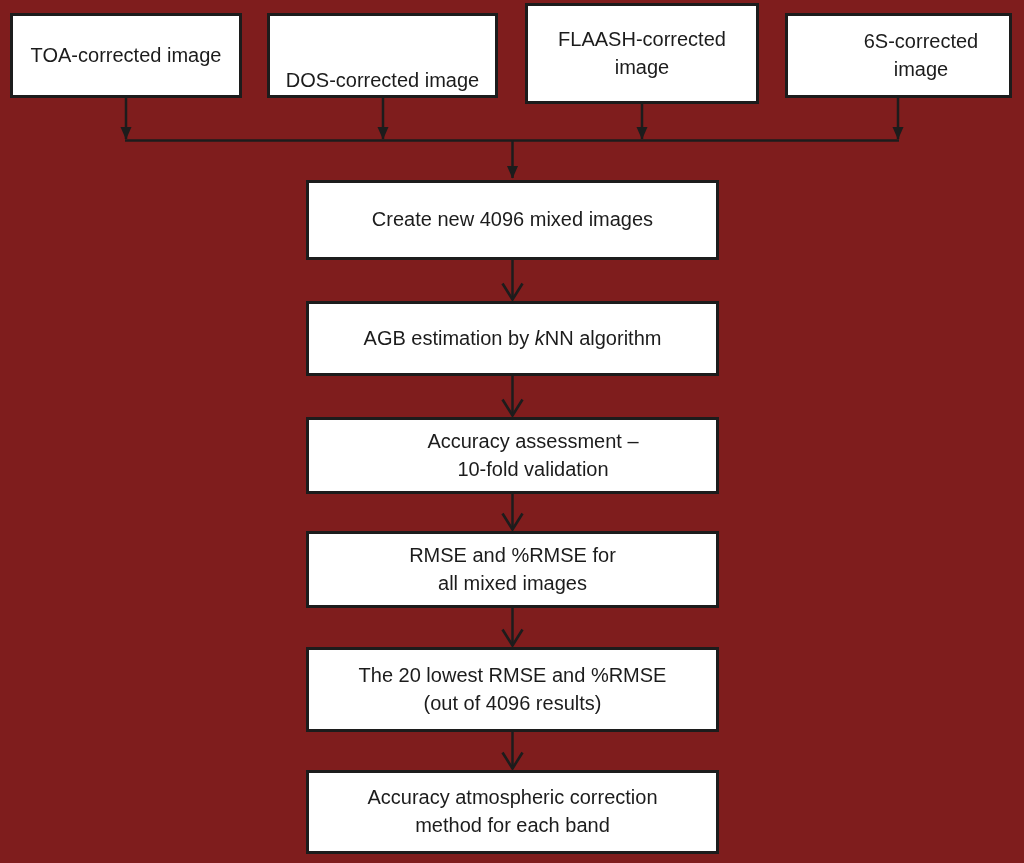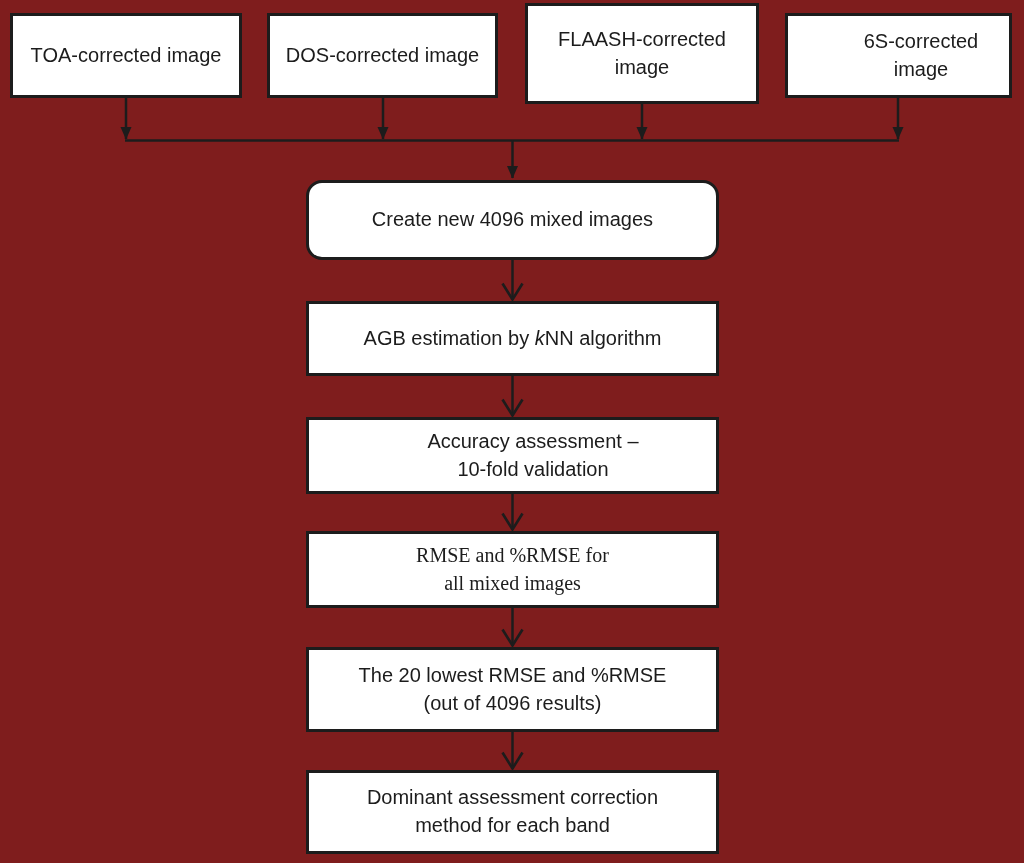--- a/index.html
+++ b/index.html
@@ -71,52 +71,52 @@
       <line x1="512.5" y1="376" x2="512.5" y2="415" marker-end="url(#vee)"></line>
       <line x1="512.5" y1="494" x2="512.5" y2="529" marker-end="url(#vee)"></line>
       <line x1="512.5" y1="608" x2="512.5" y2="645" marker-end="url(#vee)"></line>
       <line x1="512.5" y1="732" x2="512.5" y2="768" marker-end="url(#vee)"></line>
     </g>
   </svg>
 
   <div class="box" style="left:10px; top:13px; width:232px; height:85px;">
     <span class="lbl">TOA-corrected image</span>
   </div>
-  <div class="box" style="left:267px; top:13px; width:231px; height:85px;">
+  <div class="box" style="left:267px; top:13px; width:231px; height:85px;align-items:flex-end;">
     <span class="lbl">DOS-corrected image</span>
   </div>
   <div class="box" style="left:525px; top:3px; width:234px; height:101px;">
     <span class="lbl">FLAASH-corrected
 image</span>
   </div>
   <div class="box" style="left:785px; top:13px; width:227px; height:85px;padding-left:45px;">
     <span class="lbl">6S-corrected image</span>
   </div>
 
-  <div class="box" style="left:306px; top:180px; width:413px; height:80px;border-radius:16px;">
+  <div class="box" style="left:306px; top:180px; width:413px; height:80px;">
     <span class="lbl">Create new 4096 mixed images</span>
   </div>
 
   <div class="box" style="left:306px; top:301px; width:413px; height:75px;">
     <span class="lbl"><span>AGB estimation by </span><i>k</i><span>NN algorithm</span></span>
   </div>
 
   <div class="box" style="left:306px; top:417px; width:413px; height:77px;padding-left:41px;">
     <span class="lbl">Accuracy assessment –
 10-fold validation</span>
   </div>
 
-  <div class="box" style="left:306px; top:531px; width:413px; height:77px;font-family:Liberation Serif, serif;">
+  <div class="box" style="left:306px; top:531px; width:413px; height:77px;">
     <span class="lbl">RMSE and %RMSE for
 all mixed images</span>
   </div>
 
   <div class="box" style="left:306px; top:647px; width:413px; height:85px;text-align:center;">
     <span class="lbl">The 20 lowest RMSE and %RMSE
 (out of 4096 results)</span>
   </div>
 
   <div class="box" style="left:306px; top:770px; width:413px; height:84px;">
-    <span class="lbl">Dominant assessment correction
+    <span class="lbl">Accuracy atmospheric correction
 method for each band</span>
   </div>
 
 </div>
 
 </body></html>

